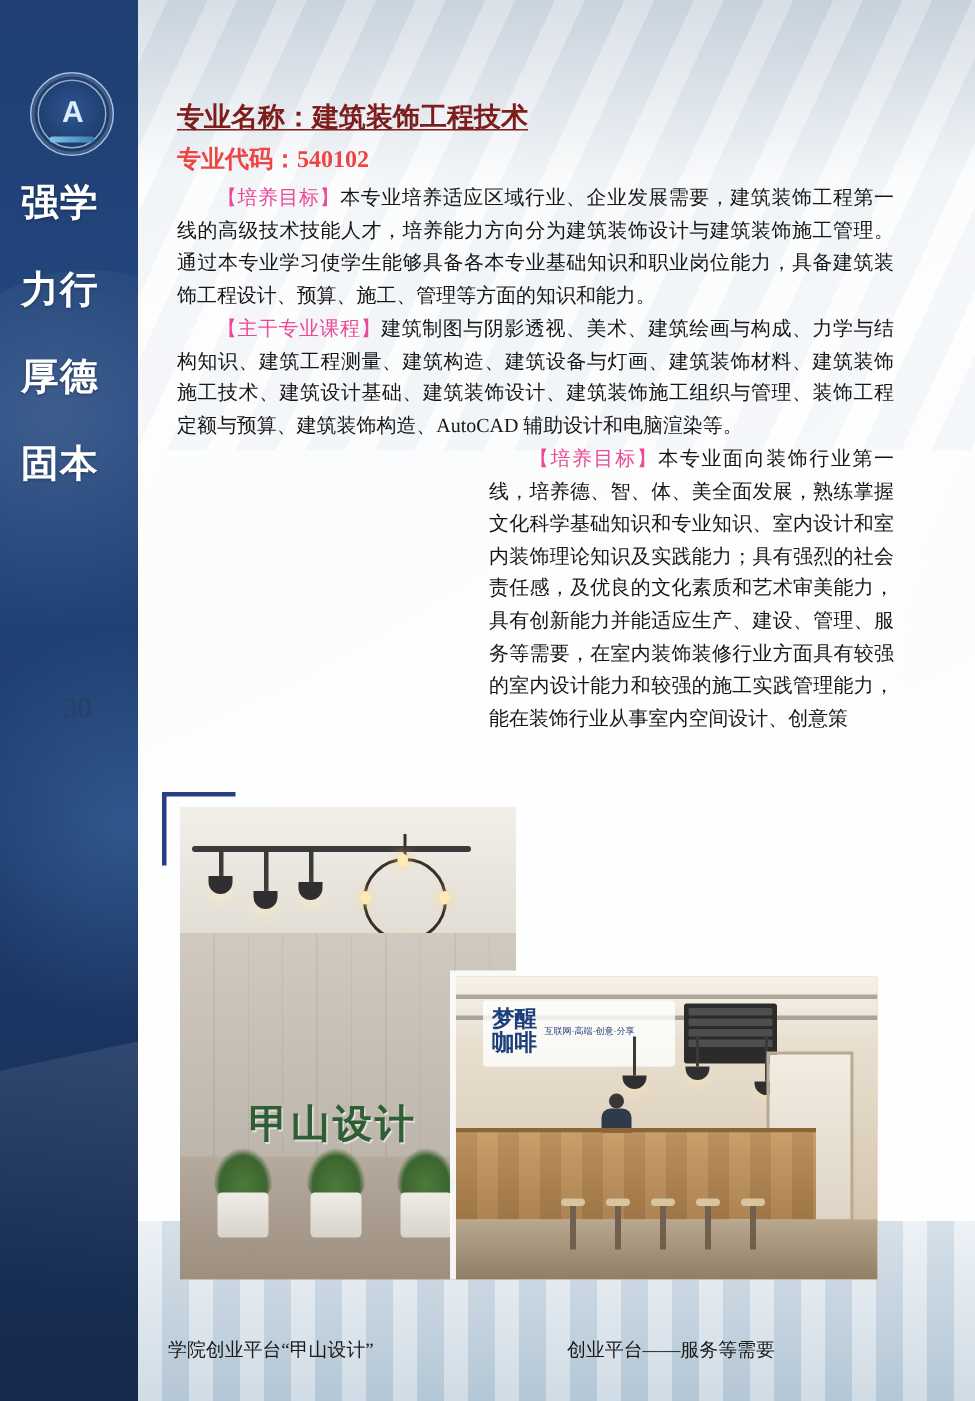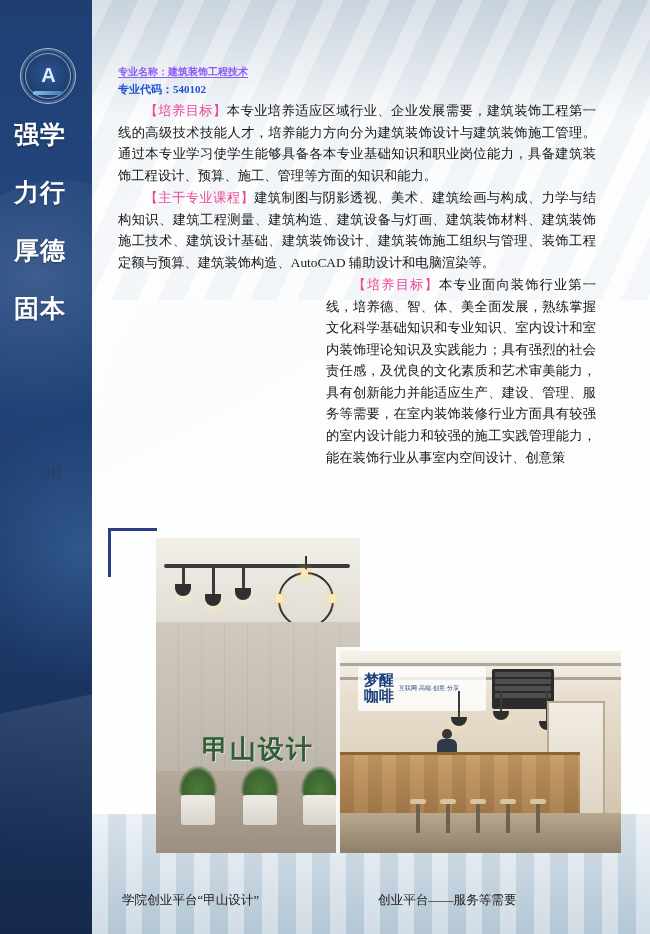--- a/index.html
+++ b/index.html
@@ -170,34 +170,34 @@
     line-height: 1.62;
     color: #161616;
     text-align: justify;
     margin: 0 0 1px 0;
     font-family: "Liberation Serif", serif;
   }
   .para.indent {
     text-indent: 2em;
   }
   .heading {
-    font-size: 10px;
+    font-size: 18px;
     line-height: 1.62;
-    color: #8b5cf6;
+    color: #7f1d1d;
     font-weight: bold;
     margin: 2px 0 1px 0;
   }
   .heading .u {
     text-decoration: underline;
     text-underline-offset: 2px;
   }
   .code-line {
-    font-size: 11px;
+    font-size: 16px;
     line-height: 1.62;
-    color: #1d4ed8;
+    color: #ef4444;
     font-weight: bold;
     margin: 0 0 1px 0;
   }
   .tag {
     color: #ec4899;
     font-weight: normal;
   }
   .tag-box {
     color: #8a2d1e;
     font-weight: bold;
@@ -236,25 +236,24 @@
     right: 112px; bottom: 72px;
     width: 46px; height: 46px;
     border-right: 3px solid #2a3e86;
     border-bottom: 3px solid #2a3e86;
   }
 
   .photo {
     position: absolute;
     overflow: hidden;
     background: #fdba74;
-    margin-left: 36px;
   }
   .photo-a {
     left: 12px; top: 10px;
-    width: 204px; height: 315px;
+    width: 204px; height: 315px; padding-left: 20px;
   }
   .photo-b {
     left: 196px; top: 123px;
     width: 281px; height: 202px;
     box-shadow: -2px -2px 0 2px rgba(255,255,255,0.9);
   }
 
   
   .pa-bg {
     position: absolute; inset: 0;
@@ -393,21 +392,21 @@
   .pb-pot { position:absolute; right:80px; bottom:30px; width:22px; height:16px; background:#e7e1d5; border-radius:2px;}
 
   
   .caption {
     position: absolute;
     font-size: 12.6px;
     color: #1a1a1a;
     font-family: "Liberation Serif", serif;
     white-space: nowrap;
   }
-  .caption-a { left: 122px; top: 892px; }
+  .caption-a { left: 112px; top: 892px; }
   .caption-b { left: 378px; top: 892px; }
 </style>
 </head>
 <body>
 
 <div class="page">
 
   <div class="bg-photo"></div>
   <div class="bg-bottom-strip"></div>
 

